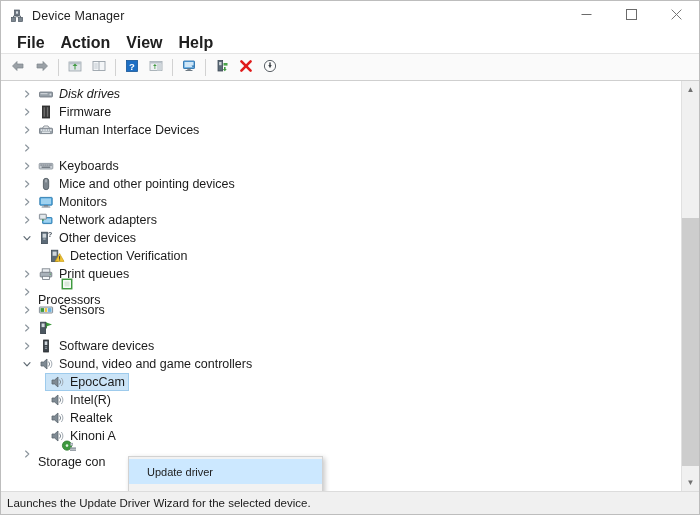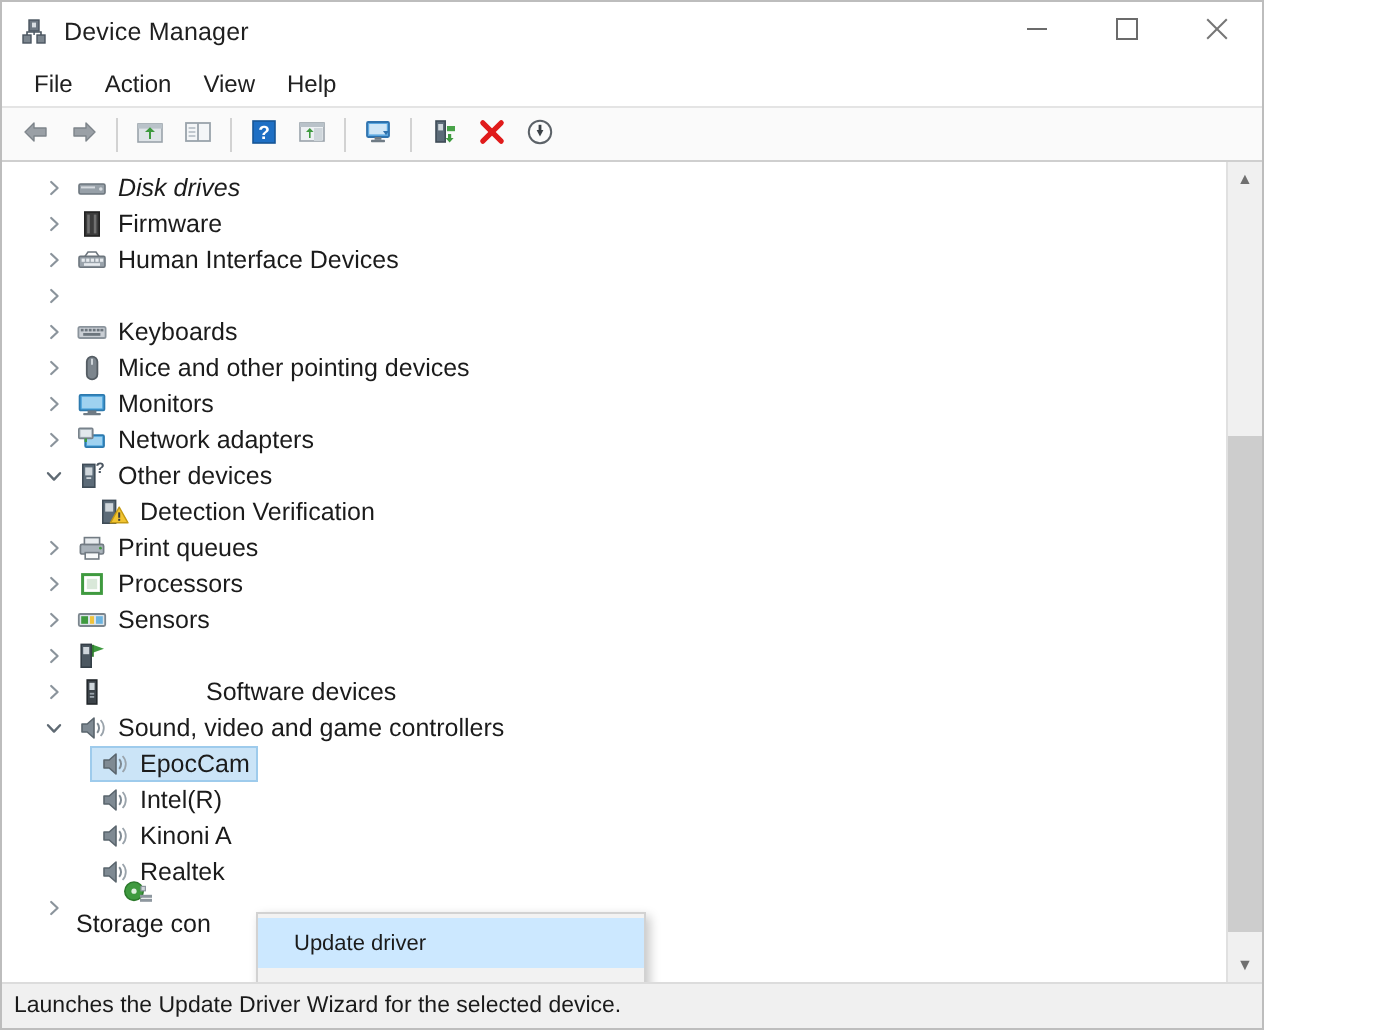--- a/index.html
+++ b/index.html
@@ -11,21 +11,21 @@
     width: 700px;
     height: 515px;
     font-family: "Liberation Sans", sans-serif;
     font-size: 12px;
     color: #1a1a1a;
     overflow: hidden;
     -webkit-font-smoothing: antialiased;
   }
   #app {
     position: relative;
-    width: 632px;
+    width: 700px;
     height: 515px;
     box-sizing: border-box;
     border: 1px solid #bdbdbd;
     background: #0369a1;
     display: flex;
     flex-direction: column;
   }
 
   
   .titlebar {
@@ -68,23 +68,24 @@
     height: 22px;
     min-height: 22px;
     display: flex;
     align-items: center;
     padding-left: 8px;
     background: #ffffff;
     border-bottom: 1px solid #e4e4e4;
   }
   .menu-item {
     padding: 2px 8px;
-    font-size: 12px;
+    font-size: 16px;
     color: #202020;
     line-height: 15px;
+    font-weight: bold;
   }
 
   
   .toolbar {
     height: 26px;
     min-height: 26px;
     display: flex;
     align-items: center;
     background: #fafafa;
     border-bottom: 1px solid #cfcfcf;
@@ -581,21 +582,21 @@
             </span>
             <span class="lbl">Print queues</span>
           </span>
         </div>
         <div class="row lvl1">
           <span class="chev">
             <svg width="10" height="10" viewBox="0 0 10 10">
               <path d="M3.6 2 L6.8 5 L3.6 8" fill="none" stroke="#8b949c" stroke-width="1.1" stroke-linecap="round" stroke-linejoin="round"></path>
             </svg>
           </span>
-          <span class="sel" style="display: inline-flex; align-items: center;">
+          <span class="sel" style="display: inline-flex; align-items: center; flex-direction: column;">
             <span class="ico">
               <svg width="16" height="16" viewBox="0 0 16 16">
                 <rect x="3.3" y="3.3" width="9.4" height="9.4" fill="#ffffff" stroke="#3f9a3f" stroke-width="1.5"></rect>
                 <rect x="5.4" y="5.4" width="5.2" height="5.2" fill="#d9e8d9"></rect>
               </svg>
             </span>
             <span class="lbl">Processors</span>
           </span>
         </div>
         <div class="row lvl1">
@@ -632,21 +633,21 @@
               </svg>
             </span>
           </span>
         </div>
         <div class="row lvl1">
           <span class="chev">
             <svg width="10" height="10" viewBox="0 0 10 10">
               <path d="M3.6 2 L6.8 5 L3.6 8" fill="none" stroke="#8b949c" stroke-width="1.1" stroke-linecap="round" stroke-linejoin="round"></path>
             </svg>
           </span>
-          <span class="sel" style="display: inline-flex; align-items: flex-start; gap: 44px;">
+          <span class="sel" style="display: inline-flex; align-items: flex-start;">
             <span class="ico">
               <svg width="16" height="16" viewBox="0 0 16 16">
                 <rect x="5.6" y="2" width="4.8" height="12" fill="#3c4349" stroke="#23282c" stroke-width="0.8"></rect>
                 <rect x="6.7" y="3.4" width="2.6" height="3.6" fill="#cfd6db"></rect>
                 <rect x="6.9" y="8.4" width="2.2" height="0.9" fill="#9aa3ab"></rect>
                 <rect x="6.9" y="10" width="2.2" height="0.9" fill="#9aa3ab"></rect>
               </svg>
             </span>
             <span class="lbl">Software devices</span>
           </span>
@@ -694,33 +695,33 @@
         </div>
         <div class="row lvl2 child">
           <span class="sel" style="display: inline-flex; align-items: center;">
             <span class="ico">
               <svg width="16" height="16" viewBox="0 0 16 16">
                 <path d="M3 6 L5.6 6 L9 3 L9 13 L5.6 10 L3 10 Z" fill="#7f8a93" stroke="#5a656d" stroke-width="0.8" stroke-linejoin="round"></path>
                 <path d="M10.6 5.6 A3.6 3.6 0 0 1 10.6 10.4" fill="none" stroke="#7f8a93" stroke-width="1"></path>
                 <path d="M12.3 4 A5.8 5.8 0 0 1 12.3 12" fill="none" stroke="#9aa3ab" stroke-width="0.9"></path>
               </svg>
             </span>
-            <span class="lbl">Kinoni A</span>
+            <span class="lbl">Realtek</span>
           </span>
         </div>
         <div class="row lvl2 child">
           <span class="sel" style="display: inline-flex; align-items: center;">
             <span class="ico">
               <svg width="16" height="16" viewBox="0 0 16 16">
                 <path d="M3 6 L5.6 6 L9 3 L9 13 L5.6 10 L3 10 Z" fill="#7f8a93" stroke="#5a656d" stroke-width="0.8" stroke-linejoin="round"></path>
                 <path d="M10.6 5.6 A3.6 3.6 0 0 1 10.6 10.4" fill="none" stroke="#7f8a93" stroke-width="1"></path>
                 <path d="M12.3 4 A5.8 5.8 0 0 1 12.3 12" fill="none" stroke="#9aa3ab" stroke-width="0.9"></path>
               </svg>
             </span>
-            <span class="lbl">Realtek</span>
+            <span class="lbl">Kinoni A</span>
           </span>
         </div>
         <div class="row lvl1">
           <span class="chev">
             <svg width="10" height="10" viewBox="0 0 10 10">
               <path d="M3.6 2 L6.8 5 L3.6 8" fill="none" stroke="#8b949c" stroke-width="1.1" stroke-linecap="round" stroke-linejoin="round"></path>
             </svg>
           </span>
           <span class="sel" style="display: inline-flex; align-items: center; flex-direction: column;">
             <span class="ico">

